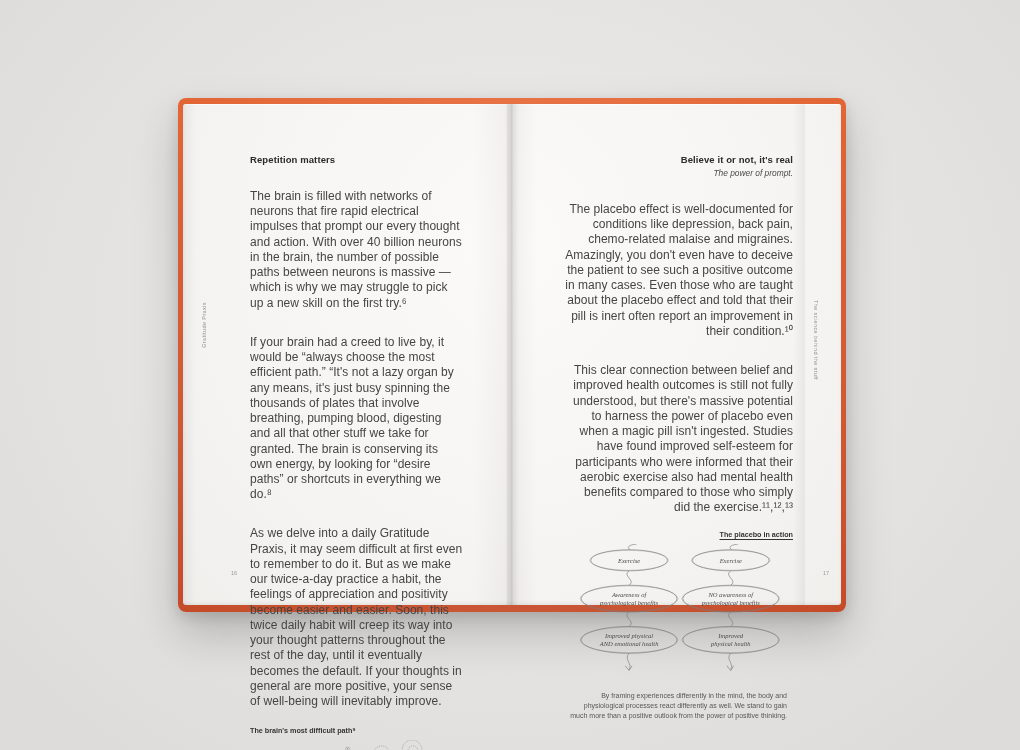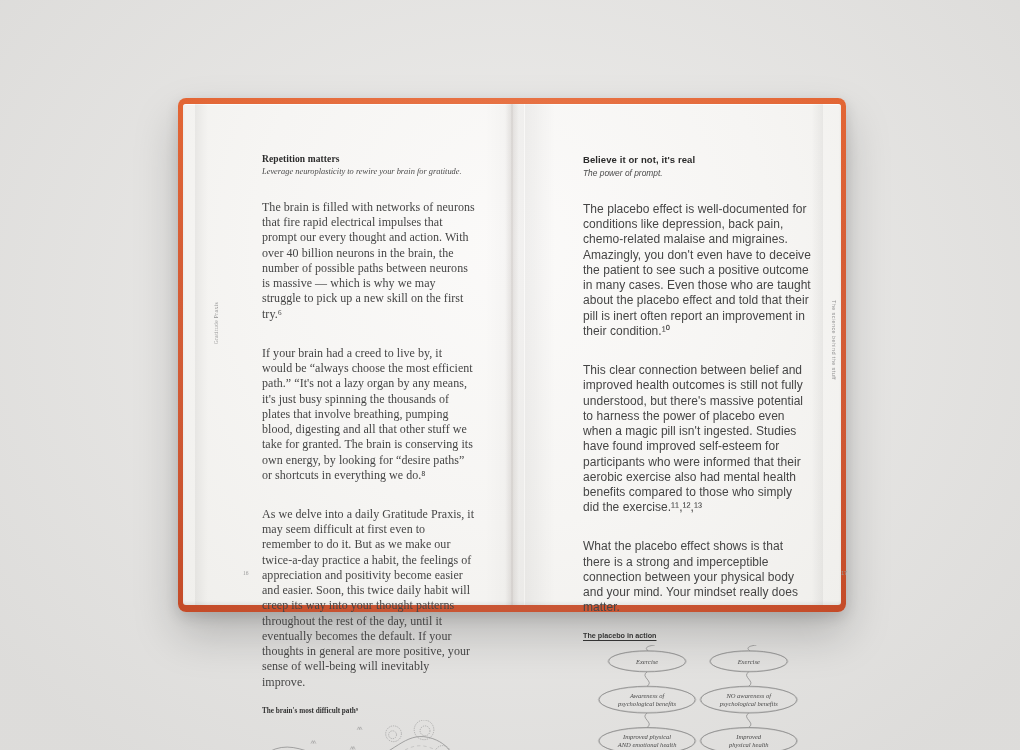--- a/index.html
+++ b/index.html
@@ -20,24 +20,24 @@
     box-shadow:0 22px 45px rgba(0,0,0,0.22), 0 5px 14px rgba(0,0,0,0.14);
   }
   .pages {
     position:absolute; left:183px; top:104px; width:658px; height:501px;
     background:radial-gradient(ellipse at 50% 28%, #fbfaf9 0%, #f6f5f3 55%, #f0efec 100%);
     border-radius:3px;
     box-shadow:inset 0 1px 0 rgba(255,255,255,0.7), inset 0 -2px 3px rgba(0,0,0,0.06);
     z-index:2;
   }
   .page { position:absolute; top:0; height:100%; }
-  .page.left  { left:12px; width:329px;
-    background:linear-gradient(90deg, rgba(0,0,0,0.05) 0%, rgba(0,0,0,0) 4%, rgba(0,0,0,0) 88%, rgba(0,0,0,0.04) 100%);font-family:Liberation Serif, serif; }
-  .page.right { left:342px; width:298px;
-    background:linear-gradient(90deg, rgba(0,0,0,0.05) 0%, rgba(0,0,0,0) 10%, rgba(0,0,0,0) 96%, rgba(0,0,0,0.05) 100%); }
+  .page.left  { left:0; width:329px;
+    background:linear-gradient(90deg, rgba(0,0,0,0.05) 0%, rgba(0,0,0,0) 4%, rgba(0,0,0,0) 88%, rgba(0,0,0,0.04) 100%); }
+  .page.right { left:324px; width:298px;
+    background:linear-gradient(90deg, rgba(0,0,0,0.05) 0%, rgba(0,0,0,0) 10%, rgba(0,0,0,0) 96%, rgba(0,0,0,0.05) 100%);text-align:right; }
   .gutter {
     position:absolute; left:322px; top:0; width:14px; height:100%;
     background:linear-gradient(90deg, rgba(0,0,0,0) 0%, rgba(60,40,30,0.08) 40%, rgba(60,40,30,0.16) 50%, rgba(60,40,30,0.08) 60%, rgba(0,0,0,0) 100%);
     z-index:3;
   }
   .col { position:absolute; top:50px; color:#454545; }
   .col.lcol { left:67px;  width:213px; }
   .col.rcol { left:58px;  width:228px; }
   .heading { font-size:9.5px; font-weight:bold; color:#2b2b2b; letter-spacing:0.1px; }
   .subtitle { font-size:8.4px; font-style:italic; color:#4a4a4a; margin-top:3px; }
@@ -60,21 +60,20 @@
 <div class="stage">
   <div class="cover"></div>
 
   <div class="pages">
 
     <div class="page left">
       <span class="margin-text flip" style="left:18px; top:198px;">Gratitude Praxis</span>
 
       <div class="col lcol">
         <div class="heading">Repetition matters</div>
-        <div class="subtitle">Leverage neuroplasticity to rewire your brain for gratitude.</div>
         <div class="para">The brain is filled with networks of neurons that fire rapid electrical impulses that prompt our every thought and action. With over 40 billion neurons in the brain, the number of possible paths between neurons is massive — which is why we may struggle to pick up a new skill on the first try.⁶</div>
         <div class="para">If your brain had a creed to live by, it would be “always choose the most efficient path.” “It's not a lazy organ by any means, it's just busy spinning the thousands of plates that involve breathing, pumping blood, digesting and all that other stuff we take for granted. The brain is conserving its own energy, by looking for “desire paths” or shortcuts in everything we do.⁸</div>
         <div class="para">As we delve into a daily Gratitude Praxis, it may seem difficult at first even to remember to do it. But as we make our twice-a-day practice a habit, the feelings of appreciation and positivity become easier and easier. Soon, this twice daily habit will creep its way into your thought patterns throughout the rest of the day, until it eventually becomes the default. If your thoughts in general are more positive, your sense of well-being will inevitably improve.</div>
         <div class="fig-label">The brain's most difficult path⁹</div>
 
         <svg class="fig" width="210" height="118" viewBox="0 0 210 120">
           <g stroke="#8f8f8f" stroke-width="0.8" fill="none" stroke-linecap="round">
             <path d="M 6,32 C 38,14 70,56 106,42 C 136,31 146,10 172,19 C 192,26 199,44 194,63 C 190,80 178,96 163,110"></path>
             <path d="M 0,52 C 34,36 68,76 110,60 C 137,49 146,30 166,37 C 181,43 186,56 182,71 C 178,87 166,100 152,112"></path>
           </g>
@@ -121,21 +120,20 @@
     </div>
 
     <div class="page right">
       <span class="margin-text" style="left:306px; top:196px;">The science behind the stuff</span>
 
       <div class="col rcol">
         <div class="heading">Believe it or not, it's real</div>
         <div class="subtitle">The power of prompt.</div>
         <div class="para">The placebo effect is well-documented for conditions like depression, back pain, chemo-related malaise and migraines. Amazingly, you don't even have to deceive the patient to see such a positive outcome in many cases. Even those who are taught about the placebo effect and told that their pill is inert often report an improvement in their condition.¹⁰</div>
         <div class="para">This clear connection between belief and improved health outcomes is still not fully understood, but there's massive potential to harness the power of placebo even when a magic pill isn't ingested. Studies have found improved self-esteem for participants who were informed that their aerobic exercise also had mental health benefits compared to those who simply did the exercise.¹¹,¹²,¹³</div>
-        <div class="para">What the placebo effect shows is that there is a strong and imperceptible connection between your physical body and your mind. Your mindset really does matter.</div>
         <div class="fig-label underlined" style="margin-top:15px;">The placebo in action</div>
 
         <svg class="fig" width="226" height="140" viewBox="0 0 226 146">
           <g stroke="#7d7d7d" stroke-width="0.7" fill="none">
 
             <path d="M 70,0 C 62,1 59,3 63,6"></path>
             <path d="M 176,0 C 168,1 165,3 169,6"></path>
 
             <ellipse cx="62" cy="17" rx="40" ry="11"></ellipse>
             <ellipse cx="62" cy="17" rx="41" ry="10.4" opacity="0.45"></ellipse>

